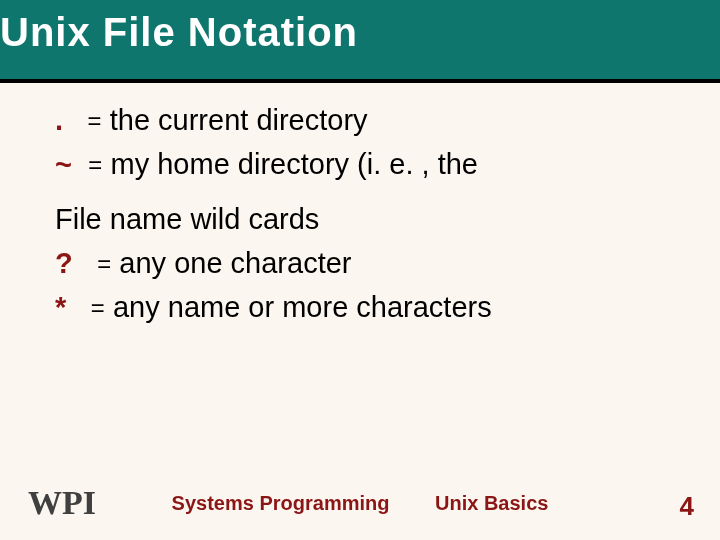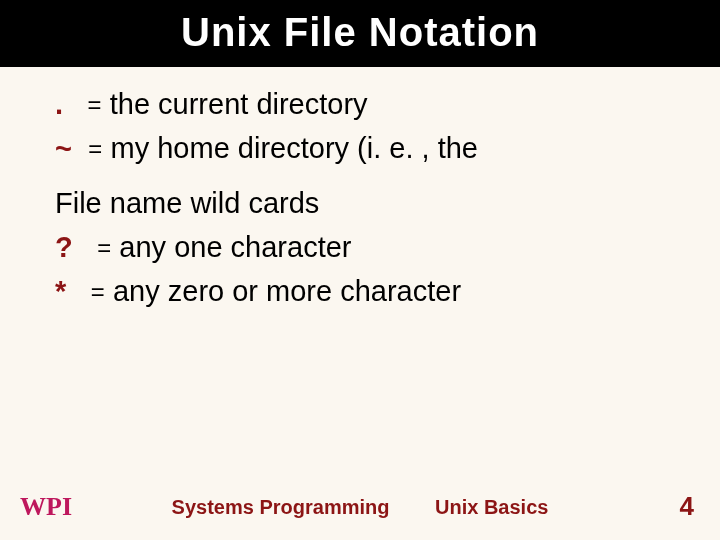--- a/index.html
+++ b/index.html
@@ -1,27 +1,27 @@
 <!DOCTYPE html>
 <html><head>
 <meta charset="utf-8">
 <style>
   * { margin: 0; padding: 0; box-sizing: border-box; }
   html, body { width: 720px; height: 540px; background: #fbf7f0; font-family: "Comic Sans MS", "Comic Sans", cursive, sans-serif; color: #000; overflow: hidden; }
   .slide { width: 720px; height: 540px; position: relative; background: #fbf7f0; }
-  .title-band { background: #000000; width: 100%; padding: 10px 0 8px; text-align: center; border-bottom: 4px solid #000; }
+  .title-band { background: #0f766e; width: 100%; padding: 10px 0 24px; border-bottom: 4px solid #000; }
   .title-band h1 { color: #fff; font-size: 40px; font-weight: bold; letter-spacing: 1px; }
   .content { padding: 18px 48px 0 55px; font-size: 29px; line-height: 1.32; }
   .row { margin-bottom: 6px; }
   .sym { color: #8c1515; font-weight: bold; }
   .eq { font-family: "Courier New", monospace; font-size: 24px; vertical-align: 1px; }
   .continuation { padding-left: 62px; }
   .wild-header { margin-top: 16px; }
   .footer { position: absolute; left: 0; right: 0; bottom: 18px; display: flex; align-items: center; }
-  .logo { margin-left: 20px; display: flex; align-items: center; font-family: Georgia, "Times New Roman", serif; font-weight: bold; color: #be185d; font-size: 26px; }
+  .logo { margin-left: 28px; display: flex; align-items: center; font-family: Georgia, "Times New Roman", serif; font-weight: bold; color: #404040; font-size: 34px; }
   .footer-center { position: absolute; left: 0; right: 0; text-align: center; font-size: 20px; font-weight: bold; color: #8c1515; }
   .footer-topic { margin-left: 40px; }
   .pagenum { position: absolute; right: 26px; bottom: 0; font-size: 26px; font-weight: bold; color: #8c1515; }
 </style>
 </head>
 <body>
 
 <div class="slide">
   <div class="title-band">
     <h1>Unix File Notation</h1>
@@ -46,21 +46,21 @@
 
     <div class="row">
       <span class="sym">?</span>&nbsp;&nbsp;
       <span class="eq">=</span>
       <span>any one character</span>
     </div>
 
     <div class="row">
       <span class="sym">*</span>&nbsp;&nbsp;
       <span class="eq">=</span>
-      <span>any zero or more character</span>
+      <span>any name or more characters</span>
     </div>
 
   </div>
 
   <div class="footer">
     <div class="logo">
       <span>WPI</span>
     </div>
     <div class="footer-center">
       <span>Systems Programming</span>

